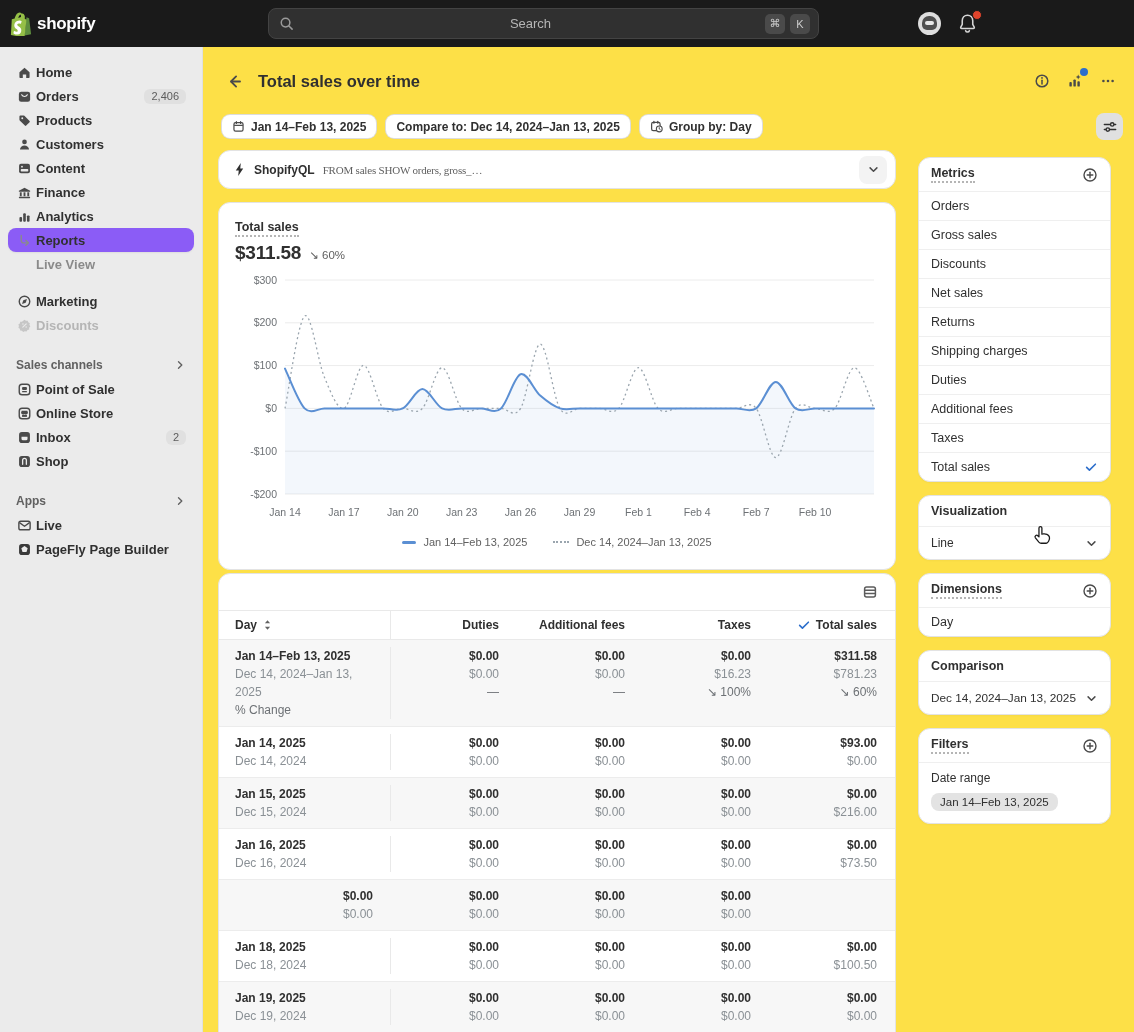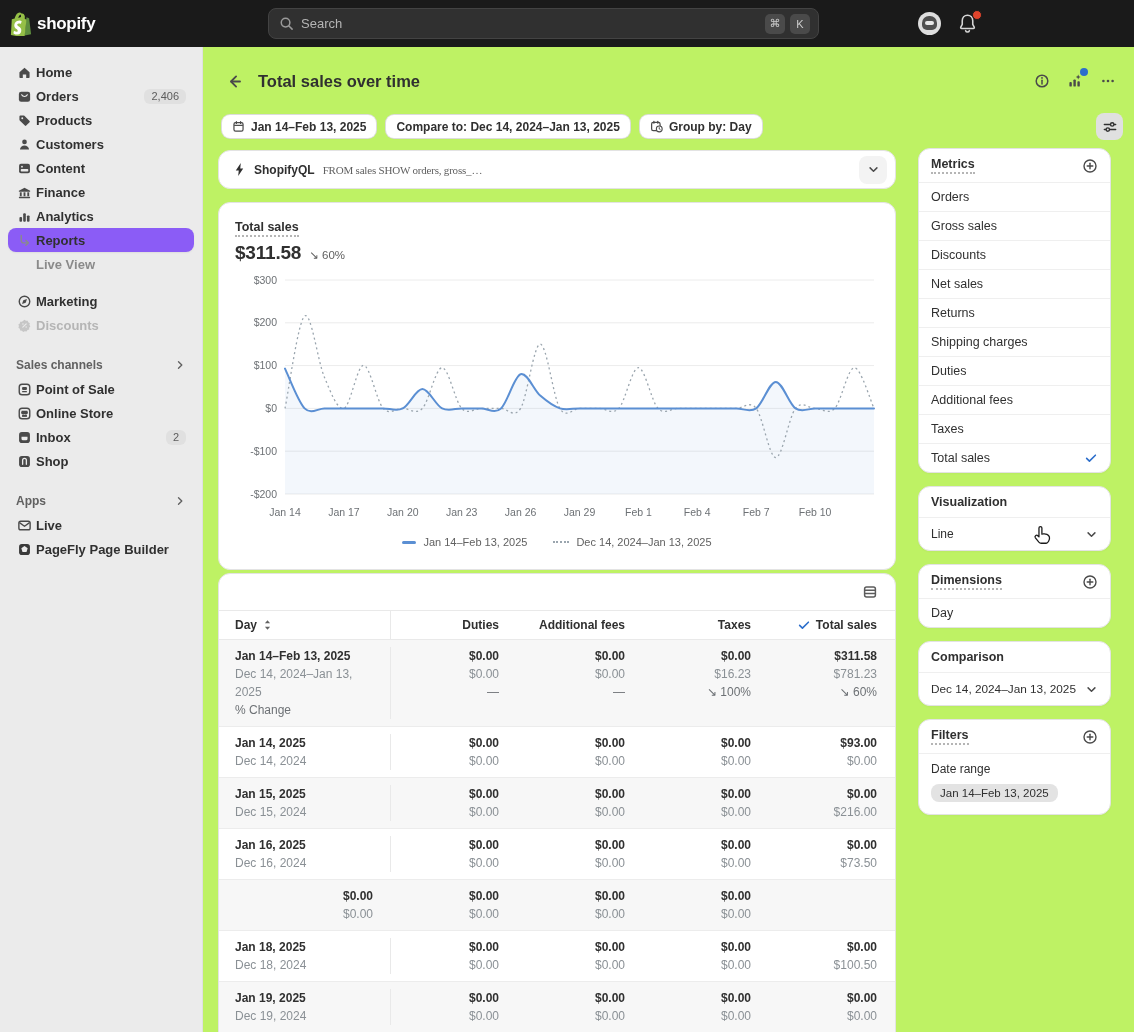--- a/index.html
+++ b/index.html
@@ -5,21 +5,21 @@
   * { margin:0; padding:0; box-sizing:border-box; }
   html,body { width:1134px; height:1032px; overflow:hidden; }
   body { font-family:"Liberation Sans", sans-serif; background:#f1f1f1; color:#303030; }
   .screen { position:relative; width:1134px; height:1032px; overflow:hidden; }
 
   
   .topbar { position:absolute; top:0; left:0; right:0; height:47px; background:#1a1a1a; display:flex; align-items:center; z-index:50; }
   .brand { position:absolute; left:10px; top:0; height:47px; display:flex; align-items:center; gap:5px; }
   .brand-text { color:#fff; font-weight:700; font-size:17px; letter-spacing:-0.3px; }
   .searchbox { position:absolute; left:268px; top:8px; width:551px; height:31px; background:#303030; border:1px solid #434343; border-radius:8px; display:flex; align-items:center; padding:0 8px 0 10px; }
-  .searchbox input { flex:1; background:transparent; border:none; outline:none; color:#e3e3e3; font-size:13px; font-family:"Liberation Sans",sans-serif; }
+  .searchbox input { flex:1; background:transparent; border:none; outline:none; color:#e3e3e3; font-size:13px; font-family:"Liberation Sans",sans-serif;text-align:center; }
   .searchbox input::placeholder { color:#b5b5b5; }
   .kbd { background:#4a4a4a; color:#cccccc; border-radius:5px; min-width:20px; height:20px; font-size:11px; display:flex; align-items:center; justify-content:center; margin-left:5px; padding:0 4px; }
   .top-icons { position:absolute; left:918px; top:0; height:47px; display:flex; align-items:center; gap:17px; }
   .avatar { width:23px; height:23px; border-radius:50%; background:#dedede; position:relative; overflow:hidden; }
   .avatar .helm { position:absolute; left:4px; top:4px; width:15px; height:14px; border-radius:7px 7px 5px 5px; background:#4f4f4f; }
   .avatar .visor { position:absolute; left:7px; top:9px; width:9px; height:4px; border-radius:2px; background:#e8e8e8; }
   .bell-wrap { position:relative; width:20px; height:22px; }
   .red-dot { position:absolute; top:-3px; right:-4px; width:10px; height:10px; border-radius:50%; background:#e0442c; border:1.5px solid #1a1a1a; }
 
   
@@ -27,21 +27,21 @@
   .nav-item { height:24px; margin-bottom:0; display:flex; align-items:center; gap:4px; padding:0 8px; border-radius:8px; font-size:13px; font-weight:600; color:#303030; cursor:default; }
   .nav-item .ni-icon { width:16px; height:16px; flex:0 0 16px; display:flex; align-items:center; justify-content:center; }
   .nav-item.selected { background:#8b5cf6; box-shadow:0 1px 2px rgba(0,0,0,0.06); }
   .nav-item.muted { color:#8a8a8a; font-weight:600; }
   .nav-item.disabled { color:#b5b5b5; }
   .nav-badge { margin-left:auto; background:#e0e0e0; color:#5c5c5c; font-size:11px; font-weight:500; border-radius:6px; padding:1.5px 7px; }
   .nav-section { height:24px; margin-top:16px; display:flex; align-items:center; justify-content:space-between; padding:0 8px; font-size:12px; font-weight:600; color:#616161; }
   .gap-before { margin-top:13px; }
 
   
-  .main { position:absolute; top:47px; left:203px; right:0; bottom:0; background:#bef264; }
+  .main { position:absolute; top:47px; left:203px; right:0; bottom:0; background:#fde047; }
   .page-header { position:absolute; left:19px; top:22px; display:flex; align-items:center; gap:12px; }
   .back-btn { width:24px; height:24px; display:flex; align-items:center; justify-content:center; border-radius:6px; }
   .page-title { font-size:16.5px; font-weight:700; color:#303030; }
   .header-actions { position:absolute; right:12px; top:20px; display:flex; gap:5px; }
   .icon-btn { width:28px; height:28px; border-radius:8px; display:flex; align-items:center; justify-content:center; position:relative; }
   .icon-btn .blue-dot { position:absolute; top:1px; right:1px; width:8px; height:8px; border-radius:50%; background:#2c6ecb; }
   .chips-row { position:absolute; left:19px; top:68px; display:flex; gap:10px; }
   .chip { height:23px; background:#fff; border-radius:8px; box-shadow:0 0 0 1px #dcdcdc, 0 1px 1px rgba(0,0,0,0.05); display:flex; align-items:center; gap:6px; padding:0 10px; font-size:12px; font-weight:600; color:#303030; }
   .sliders-btn { position:absolute; left:893px; top:66px; width:27px; height:27px; background:#e0e0e0; border-radius:8px; display:flex; align-items:center; justify-content:center; }
 
@@ -71,21 +71,21 @@
   .th.day { justify-content:flex-start; padding-left:16px; border-right:1px solid #e9e9e9; gap:6px; }
   .row-group { display:grid; grid-template-columns:172px 1fr 1fr 1fr 1fr; border-bottom:1px solid #ececec; padding:7px 0; }
   .row-group.shaded { background:#f7f7f7; }
   .cell { text-align:right; padding-right:18px; font-size:12px; line-height:18px; }
   .cell.day { text-align:left; padding-left:16px; border-right:1px solid #e9e9e9; }
   .l1 { color:#303030; font-weight:600; }
   .l2 { color:#8a9095; font-weight:400; }
   .l3 { color:#6d7175; font-weight:400; }
 
   
-  .rightpanel { position:absolute; left:715px; top:101px; width:193px; display:flex; flex-direction:column; gap:13px; }
+  .rightpanel { position:absolute; left:715px; top:110px; width:193px; display:flex; flex-direction:column; gap:13px; }
   .rcard { background:#fff; border:1px solid #e3e3e3; border-radius:12px; overflow:hidden; box-shadow:0 1px 2px rgba(0,0,0,0.03); }
   .rcard-head { display:flex; align-items:center; justify-content:space-between; padding:8px 12px; }
   .rcard-title { font-size:12.5px; font-weight:700; color:#303030; }
   .rcard-title.dotted { border-bottom:2px dotted #b5b5b5; padding-bottom:1px; }
   .rlist-item { display:flex; align-items:center; justify-content:space-between; padding:7px 12px; border-top:1px solid #efefef; font-size:12.5px; color:#303030; }
   .rselect { display:flex; align-items:center; justify-content:space-between; padding:9px 12px; border-top:1px solid #efefef; font-size:12px; color:#303030; }
   .filter-body { padding:8px 12px 12px; border-top:1px solid #efefef; }
   .filter-field { font-size:12px; color:#303030; margin-bottom:7px; }
   .filter-pill { display:inline-block; background:#e3e3e3; border-radius:8px; padding:3px 9px; font-size:11.5px; color:#303030; }
 

